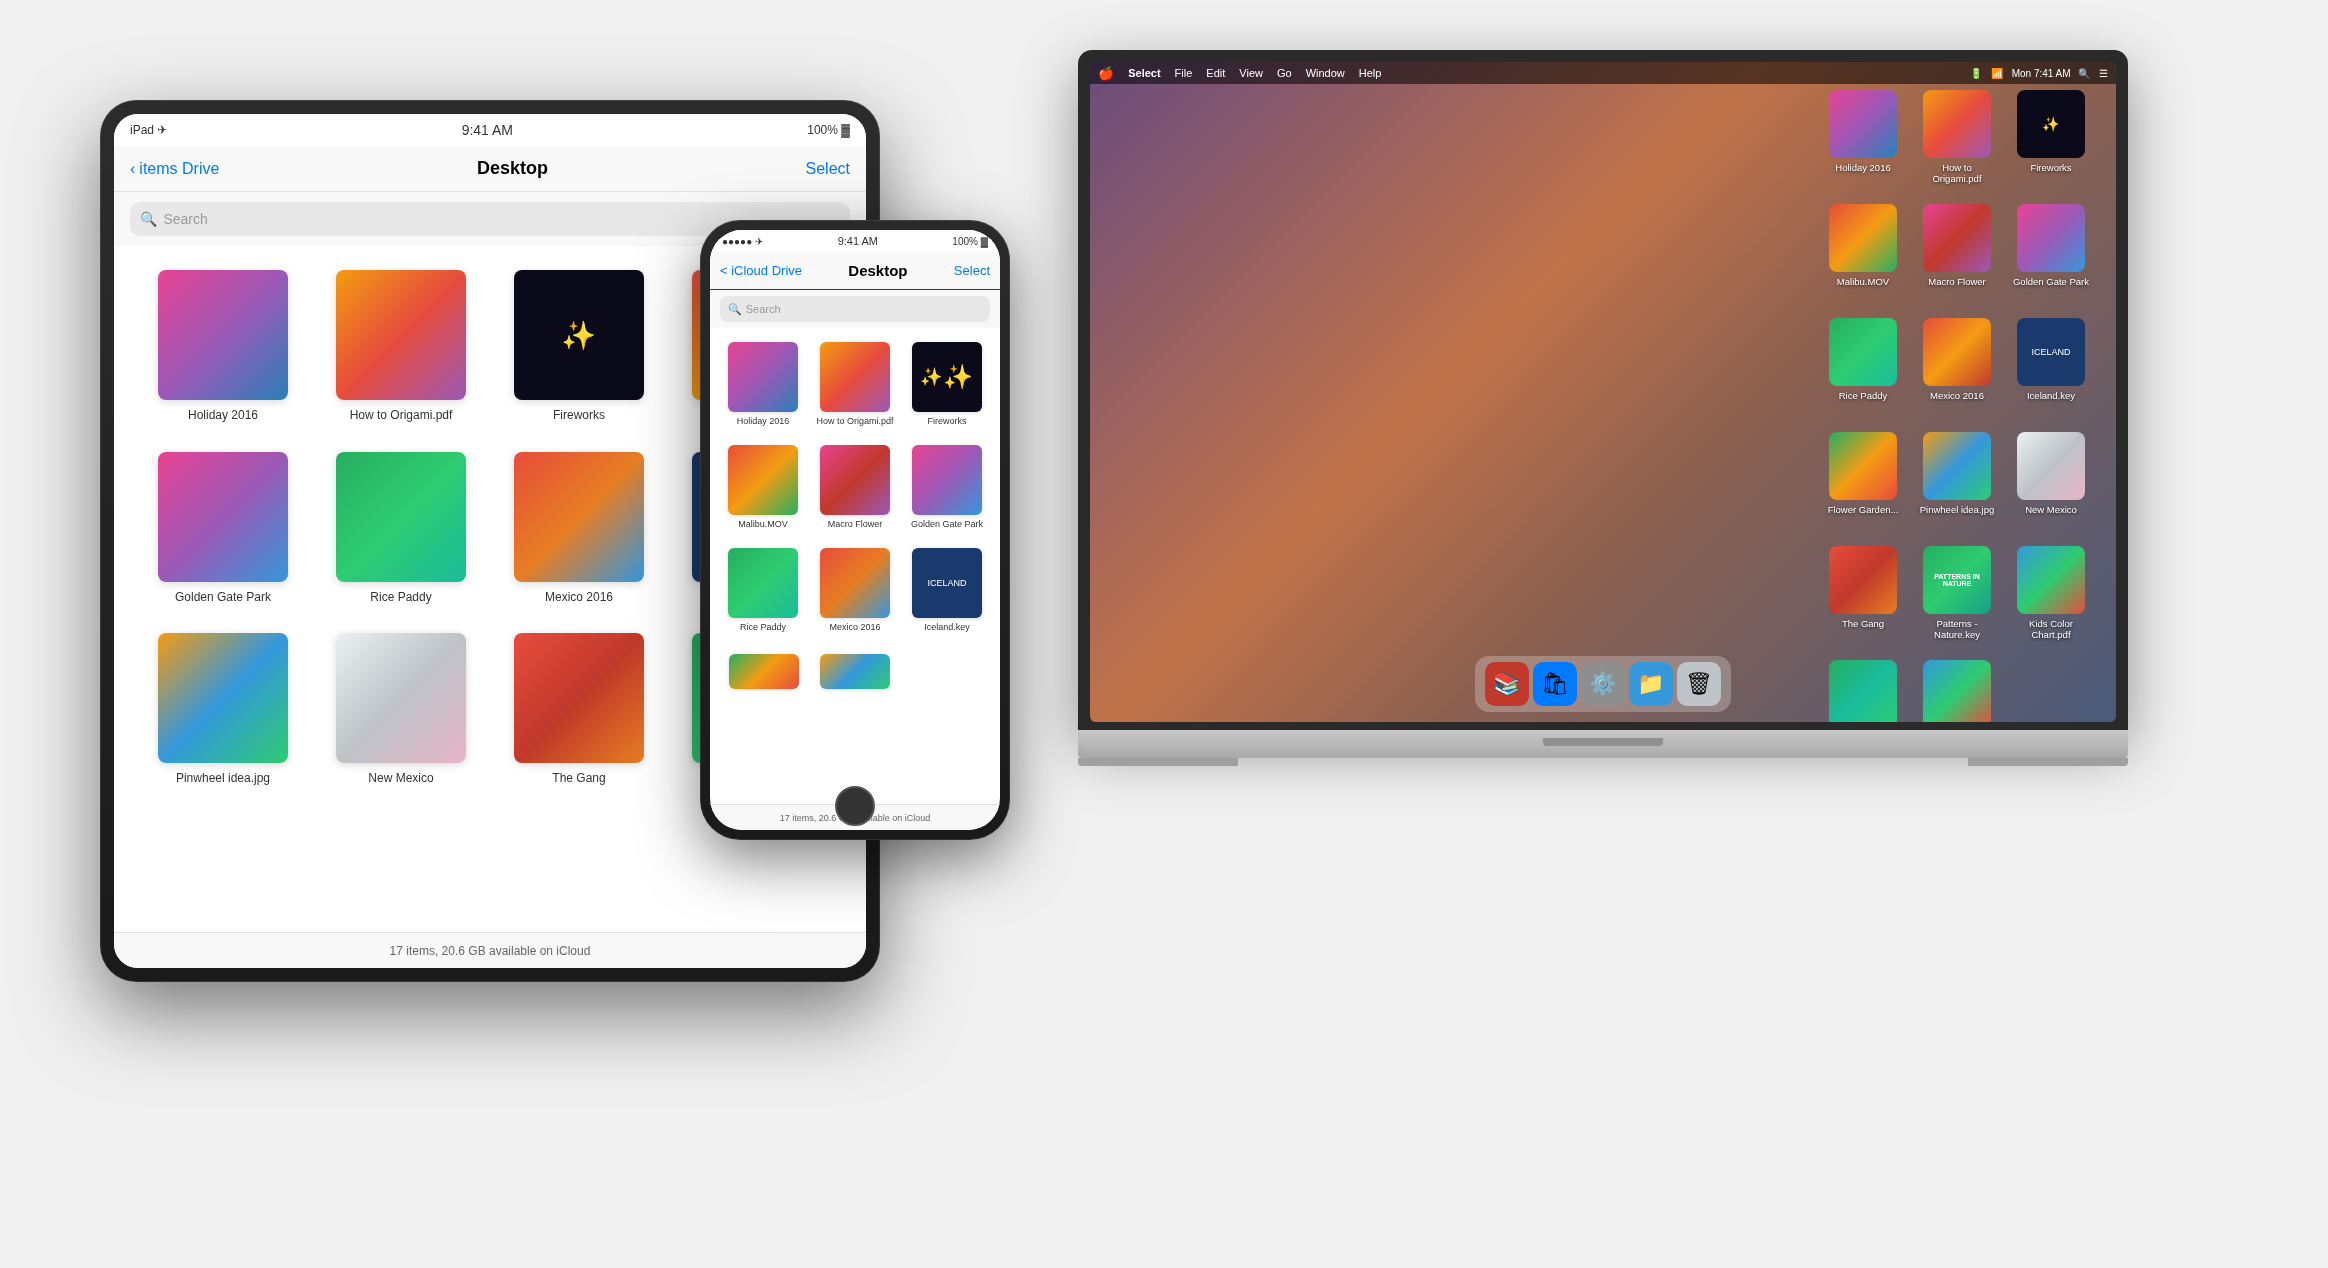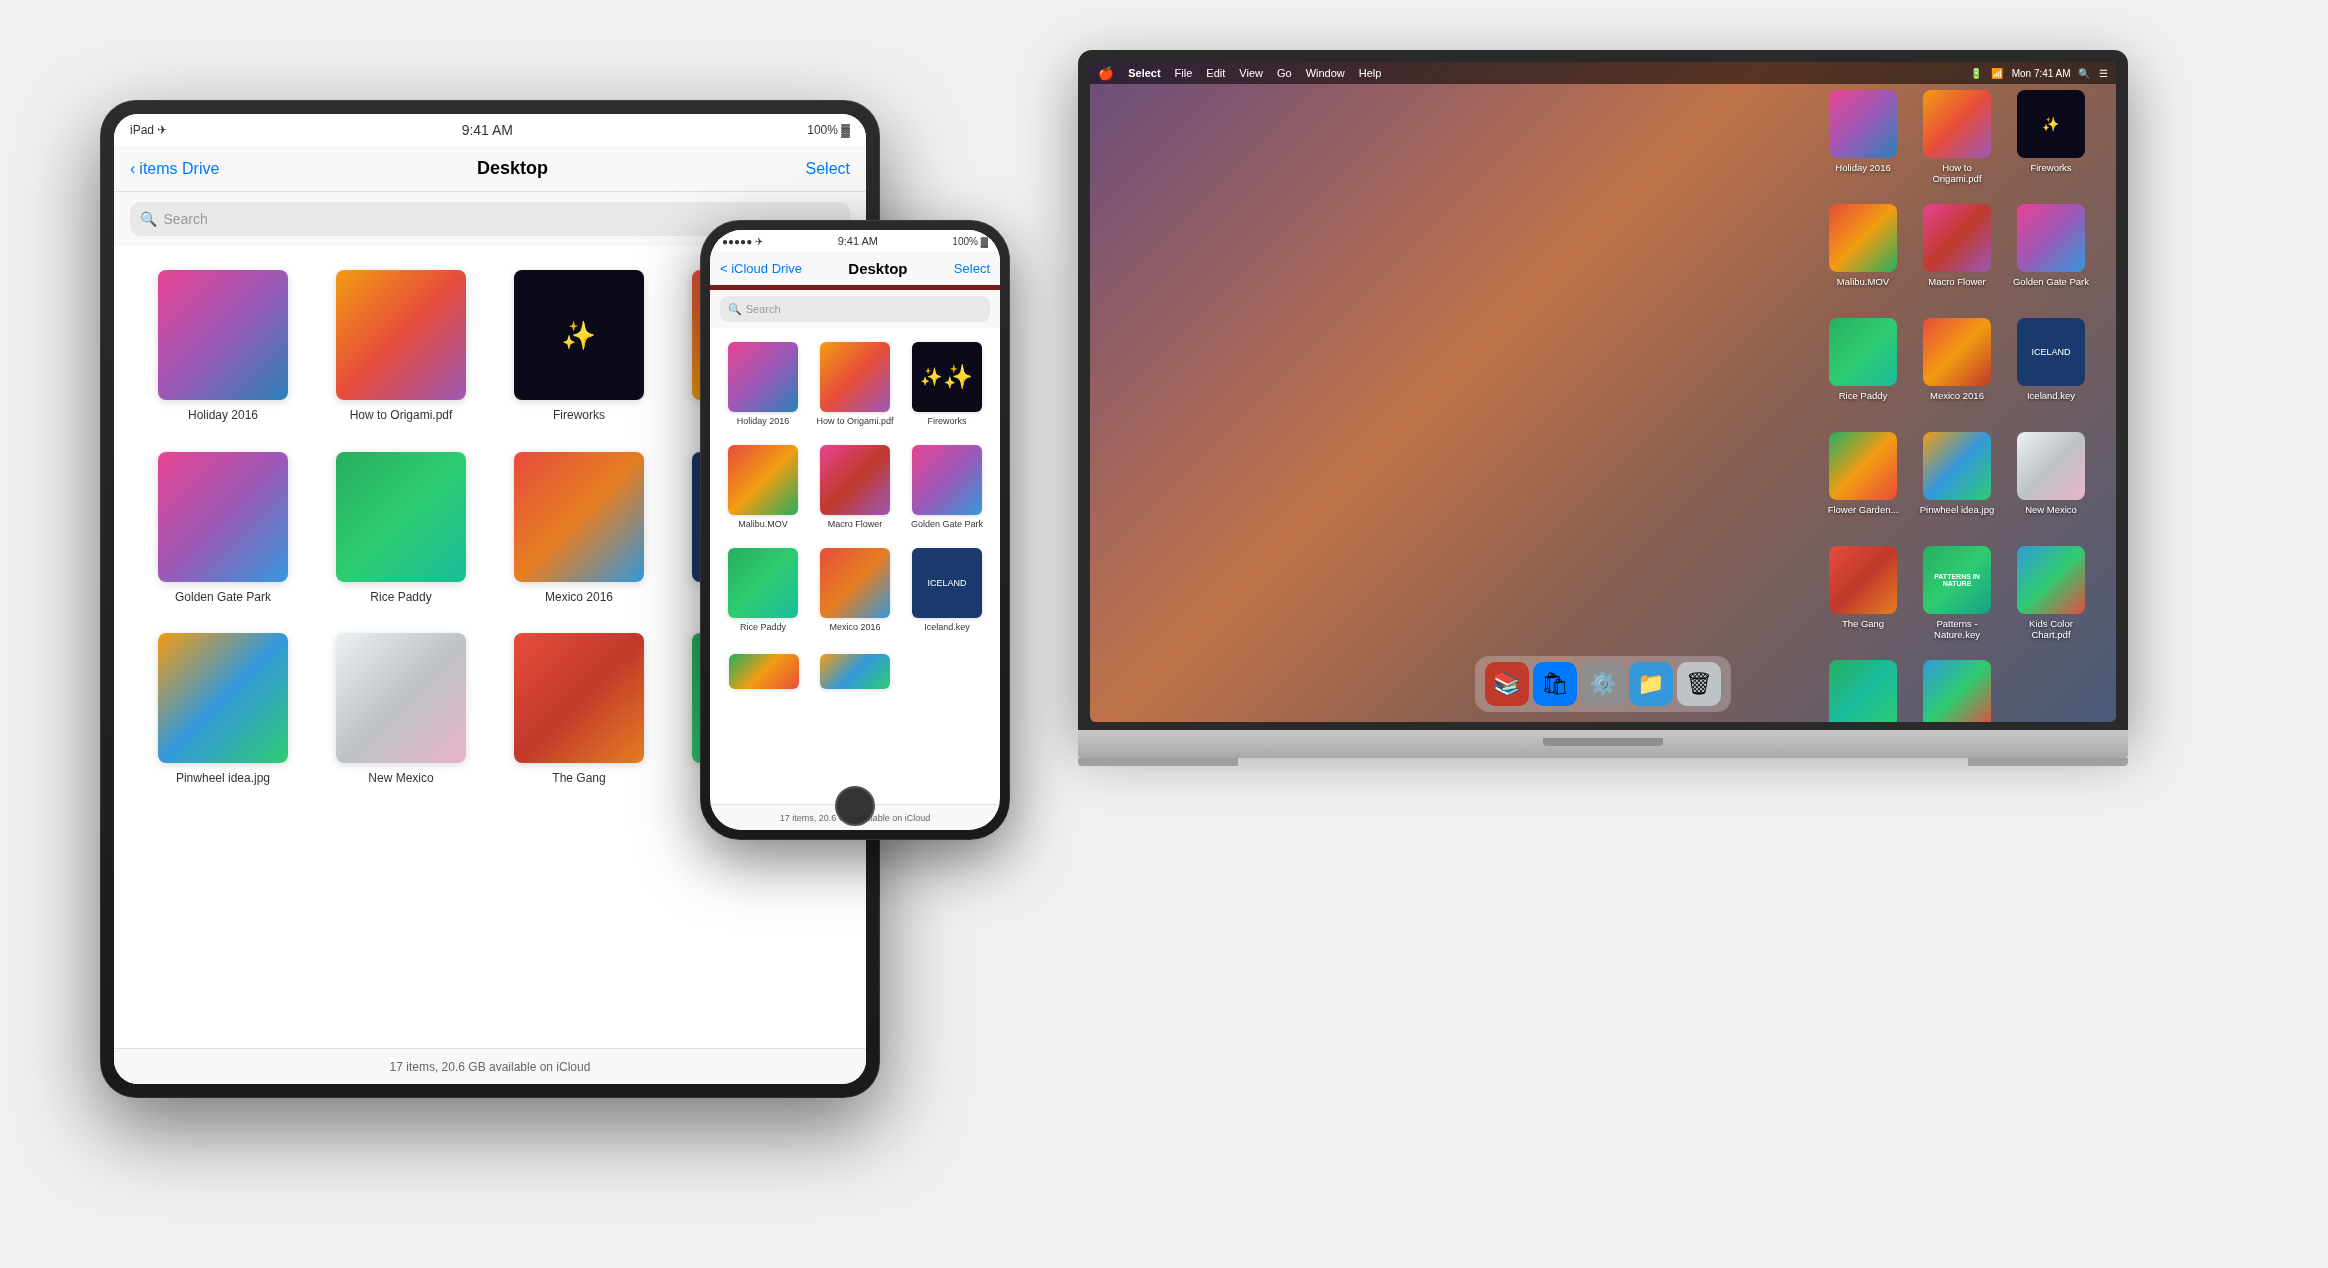--- a/index.html
+++ b/index.html
@@ -154,21 +154,21 @@
       font-size: 22px;
       cursor: pointer;
     }
 
     
     .ipad {
       position: absolute;
       left: 60px;
       top: 100px;
       width: 820px;
-      height: 998px;
+      height: 882px;
       z-index: 3;
       padding-left: 40px;
     }
     .ipad-body {
       width: 100%;
       height: 100%;
       background: linear-gradient(180deg, #2c2c2c 0%, #1a1a1a 100%);
       border-radius: 36px;
       padding: 14px;
       box-shadow: 0 30px 80px rgba(0,0,0,0.5), inset 0 0 0 1px rgba(255,255,255,0.1);
@@ -333,21 +333,21 @@
     }
     .iphone-status-left { font-size: 10px; display: flex; gap: 3px; align-items: center; }
     .iphone-status-center { flex: 1; text-align: center; font-size: 11px; font-weight: 500; }
     .iphone-status-right { font-size: 10px; }
 
     .iphone-navbar {
       height: 38px;
       display: flex;
       align-items: center;
       padding: 0 10px;
-      border-bottom: 5px solid #7f1d1d;
+      border-bottom: 1px solid #7f1d1d;
       background: rgba(248,248,248,0.95);
     }
     .iphone-back { color: #007aff; font-size: 13px; cursor: pointer; }
     .iphone-title { flex: 1; text-align: center; font-size: 15px; font-weight: 600; }
     .iphone-select { color: #007aff; font-size: 13px; cursor: pointer; }
 
     .iphone-search {
       padding: 6px 10px;
       background: #f8f8f8;
     }

